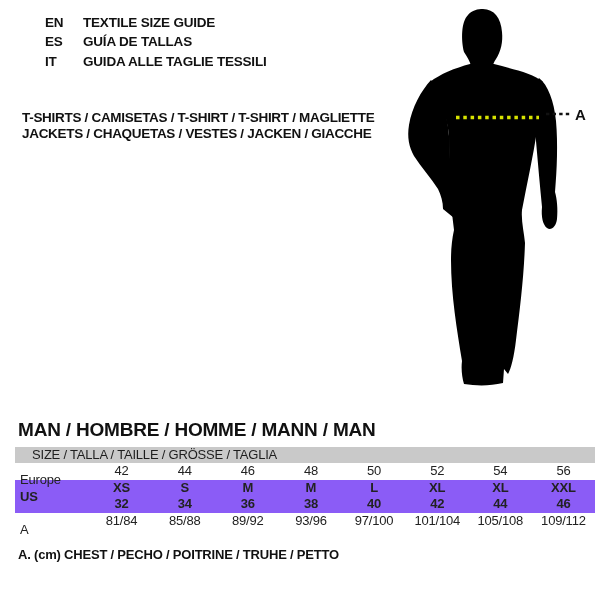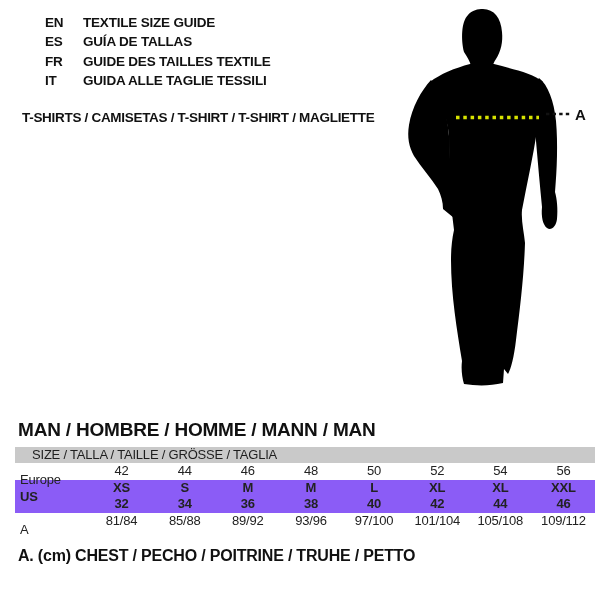--- a/index.html
+++ b/index.html
@@ -26,37 +26,37 @@
   .size-table{position:absolute;left:15px;top:447px;width:580px;font-size:13px;color:#222;
               letter-spacing:-0.2px;}
   .thead{background:#c9c9c9;height:16px;line-height:16px;padding-left:17px;color:#1e1e1e;
          white-space:nowrap;}
   .trow{display:flex;height:16.5px;line-height:16.5px;}
   .trow.band{background:#8b5cf6;font-weight:bold;}
   .tlabel{width:70px;padding-left:5px;flex:none;margin-top:9px;}
   .tcell{flex:1;text-align:center;}
 
   
-  .footnote{position:absolute;left:18px;top:547px;font-weight:bold;font-size:16px;
+  .footnote{position:absolute;left:18px;top:547px;font-weight:bold;font-size:13px;
             letter-spacing:-0.2px;white-space:nowrap;}
 </style>
 </head>
 <body>
 
 <div class="canvas">
 
   <div class="lang-list">
     <div><span class="lang-code">EN</span><span>TEXTILE SIZE GUIDE</span></div>
     <div><span class="lang-code">ES</span><span>GUÍA DE TALLAS</span></div>
-    <div><span class="lang-code">FR</span><span>GUIDE DES TAILLES TEXTILE</span></div>
     <div><span class="lang-code">IT</span><span>GUIDA ALLE TAGLIE TESSILI</span></div>
   </div>
 
   <div class="cats">
     <div>T-SHIRTS / CAMISETAS / T-SHIRT / T-SHIRT / MAGLIETTE</div>
+    <div>JACKETS / CHAQUETAS / VESTES / JACKEN / GIACCHE</div>
   </div>
 
   <svg class="man-svg" width="195" height="390" viewBox="0 0 195 390" xmlns="http://www.w3.org/2000/svg">
 
     <path d="M64,44 C61,32 61,14 68,7 C72,2 78,1 83,1 C94,1 101,10 102,24
              C103,34 101,43 96,51 C94,54 93,56 93,58 L71,58 C70,53 67,49 64,44 Z" fill="#000000"></path>
 
     <path d="M30,74 C40,66 55,60 70,56 L94,56 C112,61 133,65 143,74
              C142,90 140,106 137,123 C133,149 127,175 122,202
              C121,213 124,224 125,235 C124,267 120,301 116,332

